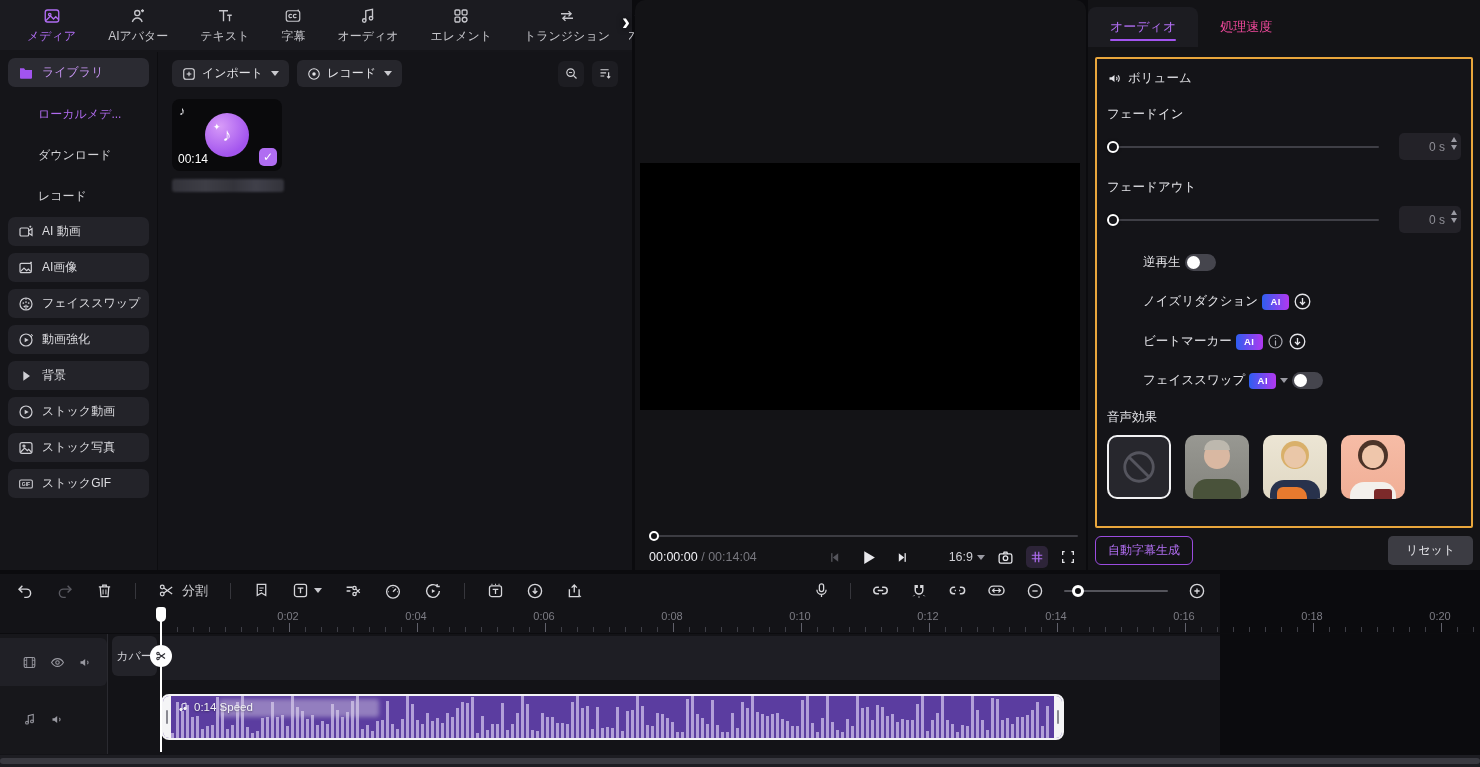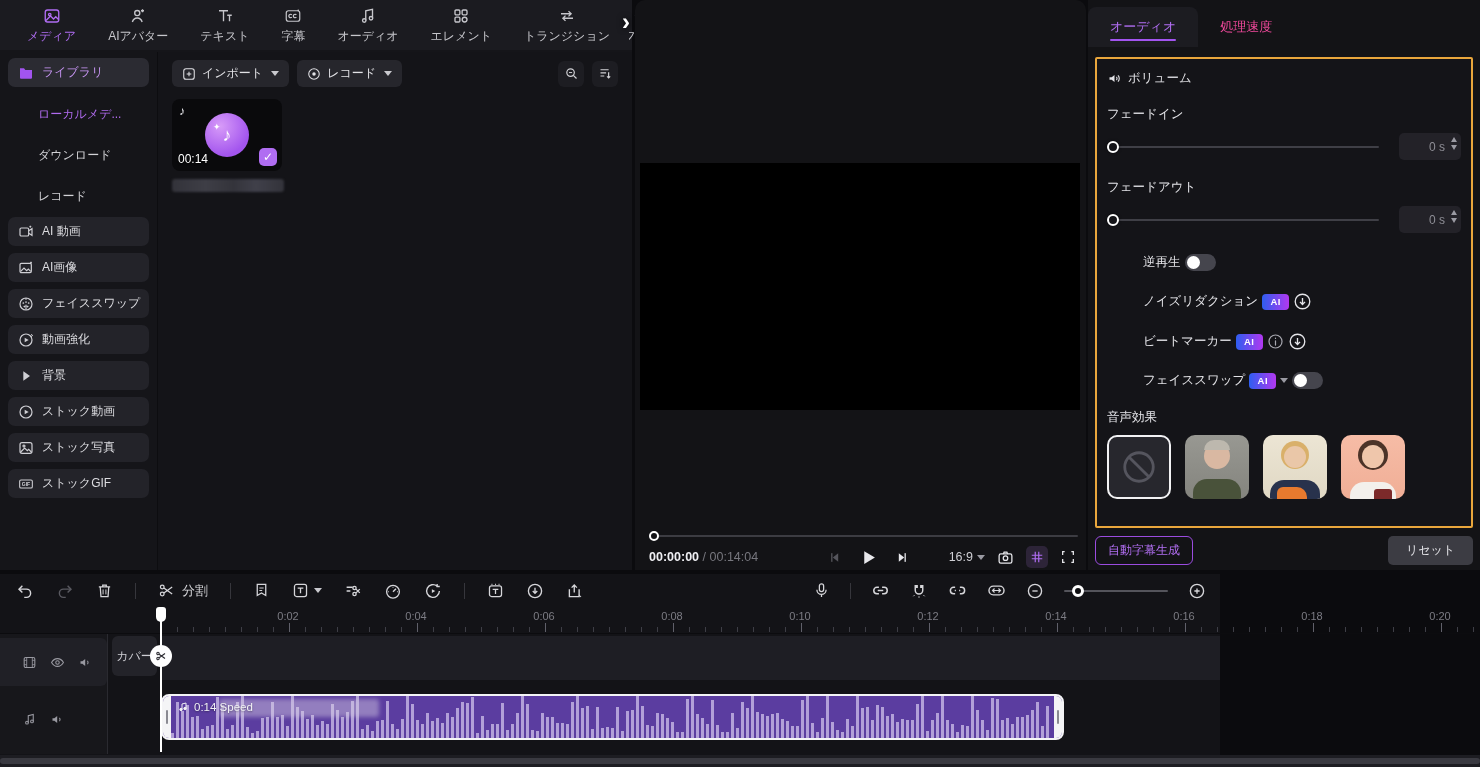--- a/index.html
+++ b/index.html
@@ -49,21 +49,21 @@
       background:linear-gradient(90deg,#33333a,#3e3e46 30%,#34343b 55%,#40404a 75%,#33333a); filter:blur(1px); }
 
   
   #player-panel { left:635px; top:0; width:451px; height:570px; background:#131316; border-radius:10px 10px 0 0; }
   #player-header { height:48px; background:#26262b; border-radius:10px 10px 0 0; display:flex; align-items:center; padding:0 24px; color:#d4d4d8; font-size:13px; }
   #video-canvas { position:absolute; left:5px; top:163px; width:440px; height:247px; background:#000; }
   #seek-row { position:absolute; left:14px; right:8px; top:530px; height:12px; display:flex; align-items:center; cursor:pointer; }
   #seek-row .track { flex:1; height:2px; background:#3c3c42; border-radius:1px; }
   #seek-row .knob { position:absolute; left:0; top:1px; width:10px; height:10px; border:2px solid #fff; border-radius:50%; background:#131316; }
   #player-controls { position:absolute; left:14px; right:10px; top:546px; height:22px; display:flex; align-items:center; color:#cfcfd4; font-size:12.5px; }
-  #time-display .cur { color:#f0f0f4;font-weight:bold; }
+  #time-display .cur { color:#f0f0f4; }
   #time-display .tot, #time-display .sep { color:#77777e; }
   #transport { position:absolute; left:180px; display:flex; align-items:center; gap:18px; }
   .tr-btn { cursor:pointer; color:#e8e8ec; }
   .tr-btn.disabled { color:#55555c; }
   #right-controls { position:absolute; right:0; display:flex; align-items:center; gap:12px; }
   #ratio { display:flex; align-items:center; gap:4px; cursor:pointer; color:#cfcfd4; }
   #grid-btn { width:22px; height:22px; border-radius:5px; background:#2d2438; display:flex; align-items:center; justify-content:center; cursor:pointer; }
 
   
   #right-panel { left:1088px; top:0; width:392px; height:570px; background:#131316; }

